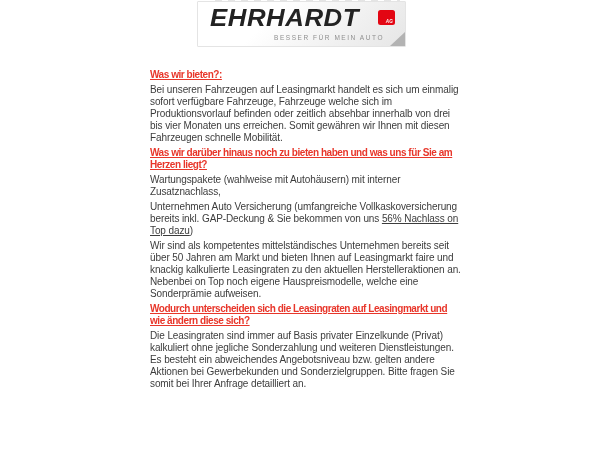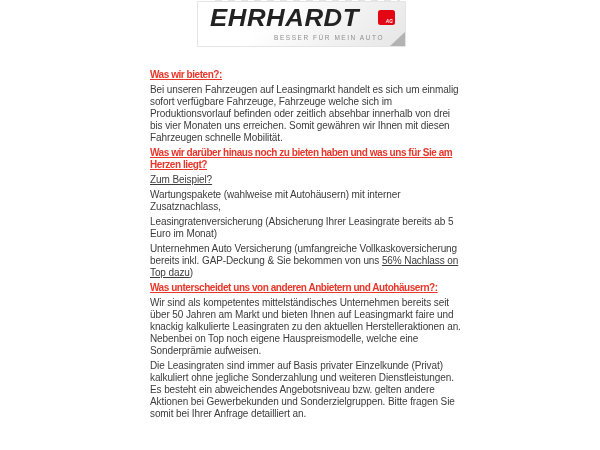--- a/index.html
+++ b/index.html
@@ -109,20 +109,18 @@
     </span>
   </div>
   <div class="tagline">BESSER FÜR MEIN AUTO</div>
   <div class="fold-corner"></div>
 </div>
 
 <div class="doc">
     <div class="block"><span class="heading">Was wir bieten?:</span></div>
     <div class="block"><span>Bei unseren Fahrzeugen auf Leasingmarkt handelt es sich um einmalig sofort verfügbare Fahrzeuge, Fahrzeuge welche sich im Produktionsvorlauf befinden oder zeitlich absehbar innerhalb von drei bis vier Monaten uns erreichen. Somit gewähren wir Ihnen mit diesen Fahrzeugen schnelle Mobilität.</span></div>
     <div class="block"><span class="heading">Was wir darüber hinaus noch zu bieten haben und was uns für Sie am Herzen liegt?</span></div>
-    <div class="block"><span class="u">Zum Beispiel?</span></div>
     <div class="block"><span class="b">Wartungspakete</span><span> (wahlweise mit Autohäusern) mit interner Zusatznachlass,</span></div>
-    <div class="block"><span class="b">Leasingratenversicherung</span><span> (Absicherung Ihrer Leasingrate bereits ab 5 Euro im Monat)</span></div>
     <div class="block"><span class="b">Unternehmen Auto Versicherung</span><span> (umfangreiche Vollkaskoversicherung bereits inkl. GAP-Deckung &amp; Sie bekommen von uns </span><span class="u">56% Nachlass on Top dazu</span><span>)</span></div>
-    <div class="block"><span class="heading">Was unterscheidet uns von anderen Anbietern und Autohäusern?:</span></div>
     <div class="block"><span>Wir sind als kompetentes mittelständisches Unternehmen bereits seit über 50 Jahren am Markt und bieten Ihnen auf Leasingmarkt faire und knackig kalkulierte Leasingraten zu den aktuellen Herstelleraktionen an. Nebenbei on Top noch eigene Hauspreismodelle, welche eine Sonderprämie aufweisen.</span></div>
+    <div class="block"><span class="heading">Wodurch unterscheiden sich die Leasingraten auf Leasingmarkt und wie ändern diese sich?</span></div>
     <div class="block"><span>Die Leasingraten sind immer auf Basis privater Einzelkunde (Privat) kalkuliert ohne jegliche Sonderzahlung und weiteren Dienstleistungen. Es besteht ein abweichendes Angebotsniveau bzw. gelten andere Aktionen bei Gewerbekunden und Sonderzielgruppen. Bitte fragen Sie somit bei Ihrer Anfrage detailliert an.</span></div>
   </div>
 
 </body></html>

